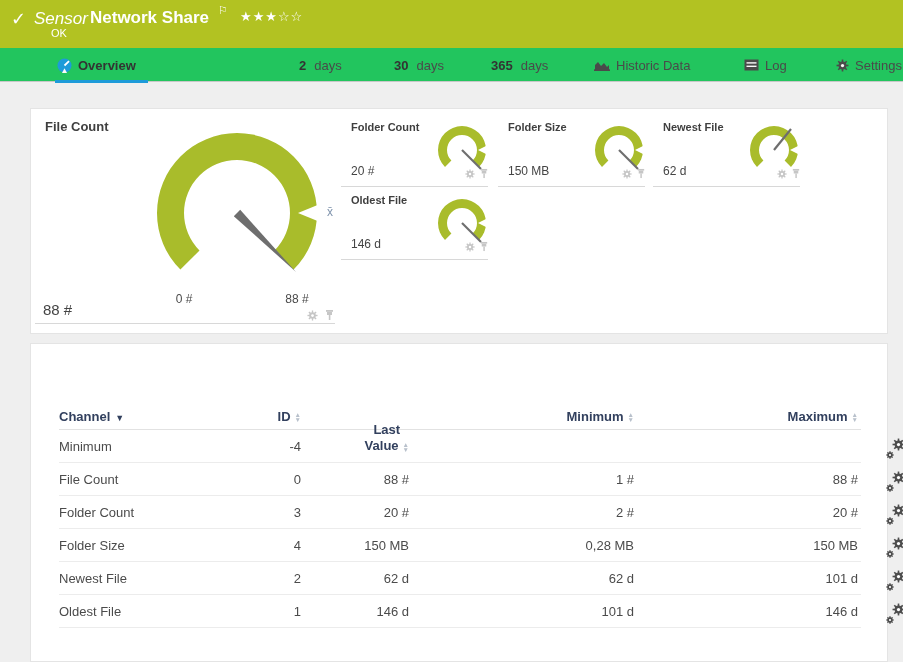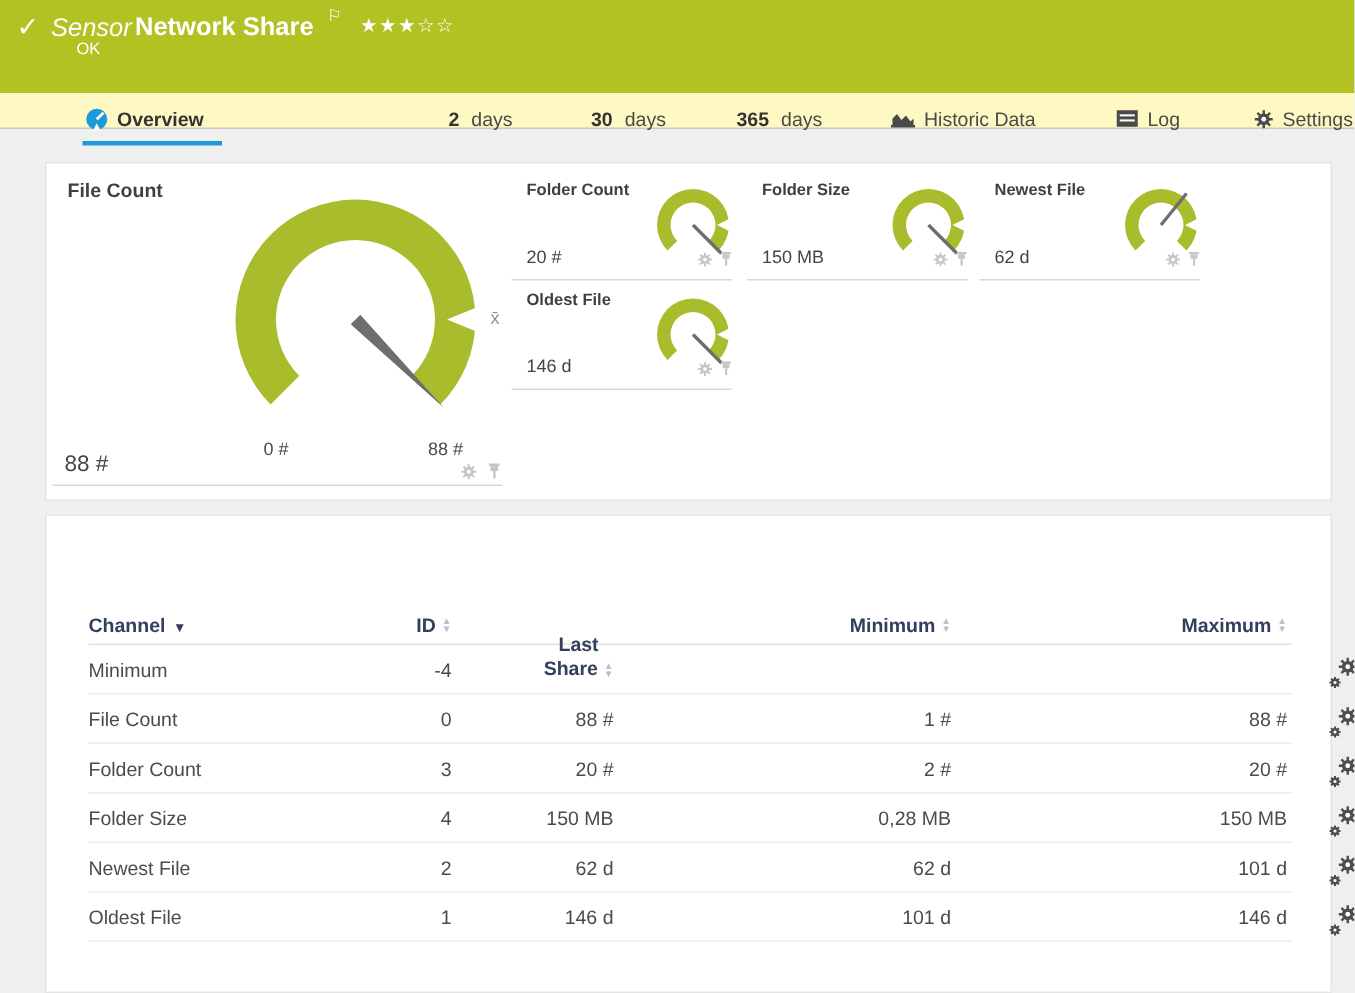--- a/index.html
+++ b/index.html
@@ -10,21 +10,21 @@
   
   .titlebar { position:absolute; left:0; top:0; width:903px; height:62px; background:#b2c222; color:#fff; }
   .tb-check { position:absolute; left:11px; top:8px; font-size:18px; font-weight:bold; }
   .tb-kind  { position:absolute; left:34px; top:9px; font-size:17px; font-style:italic; }
   .tb-name  { position:absolute; left:90px; top:8px; font-size:17px; font-weight:bold; }
   .tb-flag  { position:absolute; left:218px; top:4px; font-size:11px; }
   .tb-stars { position:absolute; left:240px; top:9px; font-size:13px; letter-spacing:1px; }
   .tb-ok    { position:absolute; left:51px; top:27px; font-size:11px; font-weight:normal; }
 
   
-  .tabbar { position:absolute; left:0; top:62px; width:903px; height:24px; background:#fef9c3; border-bottom:1px solid #c8c8c8; }
+  .tabbar { position:absolute; left:0; top:48px; width:903px; height:34px; background:#22c55e; border-bottom:1px solid #c8c8c8; }
   .tab { position:absolute; top:0; height:34px; display:flex; align-items:center; gap:6px; font-size:13px; color:#4a4a4a; cursor:pointer; white-space:nowrap; }
   .tab b { color:#333; font-weight:bold; margin-right:2px; }
   .tab.active { color:#333; font-weight:bold; }
   .active-underline { position:absolute; left:55px; top:32px; width:93px; height:3px; background:#1d9bd9; }
   .ticon { display:inline-flex; align-items:center; }
 
   
   .panel { position:absolute; background:#fff; border:1px solid #e4e4e4; }
   .gauges-panel { left:30px; top:108px; width:858px; height:226px; }
   .table-panel  { left:30px; top:343px; width:858px; height:319px; }
@@ -281,21 +281,21 @@
 
   <div class="panel table-panel">
     <div class="tbl">
 
       <div class="thead">
         <div><span>Channel</span><span class="sort-active">▼</span></div>
         <div class="cell-r"><span>ID</span><span class="sort">
               <i>▲</i>
               <i>▼</i>
             </span></div>
-        <div class="cell-r"><span class="lv-wrap"><span>Last</span><br><span>Share</span><span class="sort">
+        <div class="cell-r"><span class="lv-wrap"><span>Last</span><br><span>Value</span><span class="sort">
                 <i>▲</i>
                 <i>▼</i>
               </span></span></div>
         <div class="cell-r"><span>Minimum</span><span class="sort">
               <i>▲</i>
               <i>▼</i>
             </span></div>
         <div class="cell-r"><span>Maximum</span><span class="sort">
               <i>▲</i>
               <i>▼</i>

